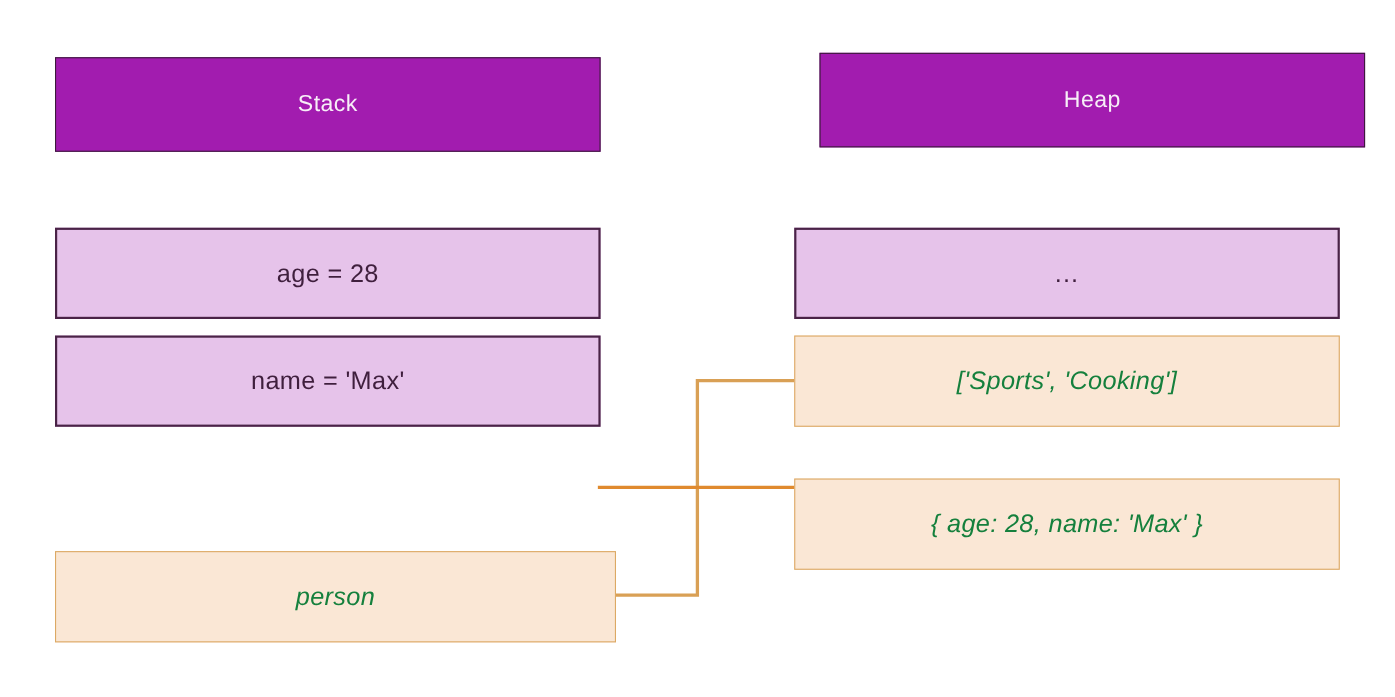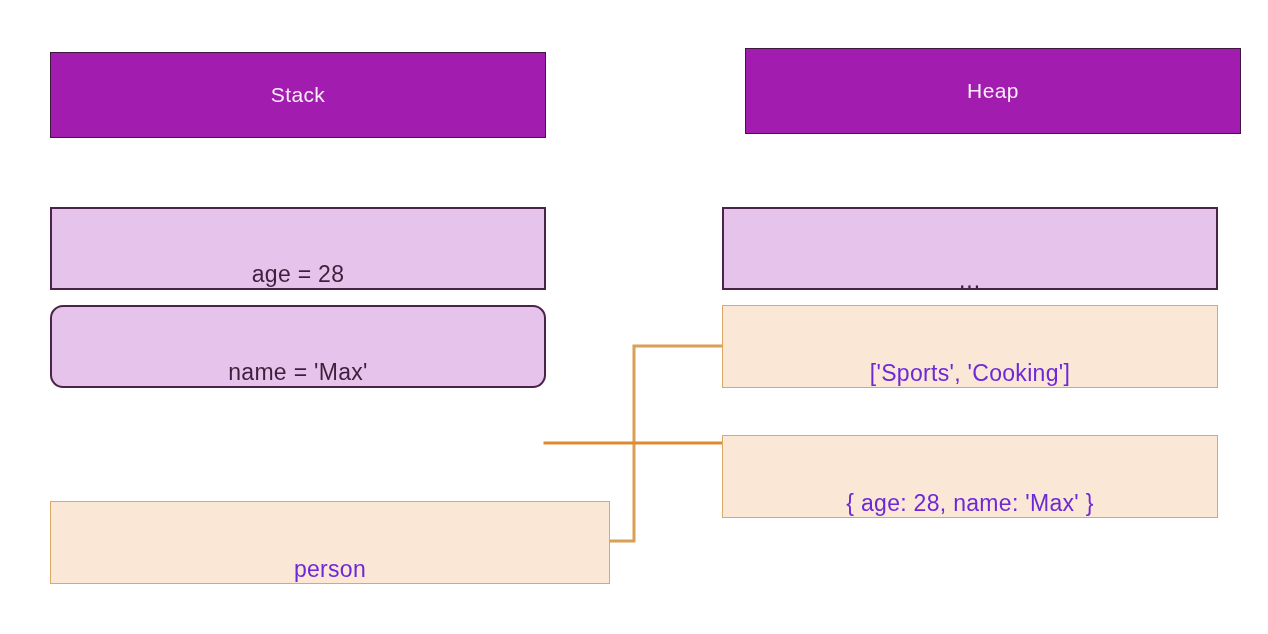--- a/index.html
+++ b/index.html
@@ -33,41 +33,42 @@
     letter-spacing: 0.4px;
   }
   #header-stack { left: 50px;  top: 52px; width: 496px; }
   #header-heap  { left: 722px; top: 48px; width: 496px; margin-left: 23px; }
 
   
   .cell {
     position: absolute;
     box-sizing: border-box;
     display: flex;
-    align-items: flex-end;
+    align-items: center;
     justify-content: center;
     font-size: 23px;
     letter-spacing: 0.3px;
   }
   .cell.purple {
     background: #e6c3ea;
     border: 2px solid #4a2347;
     color: #3f1f3d;
   }
   .cell.orange {
     background: #fae7d5;
     border: 1.5px solid #dca964;
-    color: #6d28d9;
+    color: #15803d;
+    font-style: italic;
   }
 
   
   #cell-age      { left: 50px; top: 207px; width: 496px; height: 83px; }
-  #cell-name     { left: 50px; top: 305px; width: 496px; height: 83px; border-radius: 13px; }
+  #cell-name     { left: 50px; top: 305px; width: 496px; height: 83px; }
   #cell-hobbies  { left: 50px; top: 403px; width: 496px; height: 83px; }
-  #cell-person   { left: 50px; top: 501px; width: 560px; height: 83px; }
+  #cell-person   { left: 50px; top: 501px; width: 510px; height: 83px; }
 
   
   #cell-ellipsis { left: 722px; top: 207px; width: 496px; height: 83px; }
   #cell-hobbies-value { left: 722px; top: 305px; width: 496px; height: 83px; }
   #cell-person-value  { left: 722px; top: 403px; width: 496px; height: 83px; margin-top: 32px; }
 
   .ellipsis-text {
     font-size: 23px;
     line-height: 0.6;
     letter-spacing: 1px;

